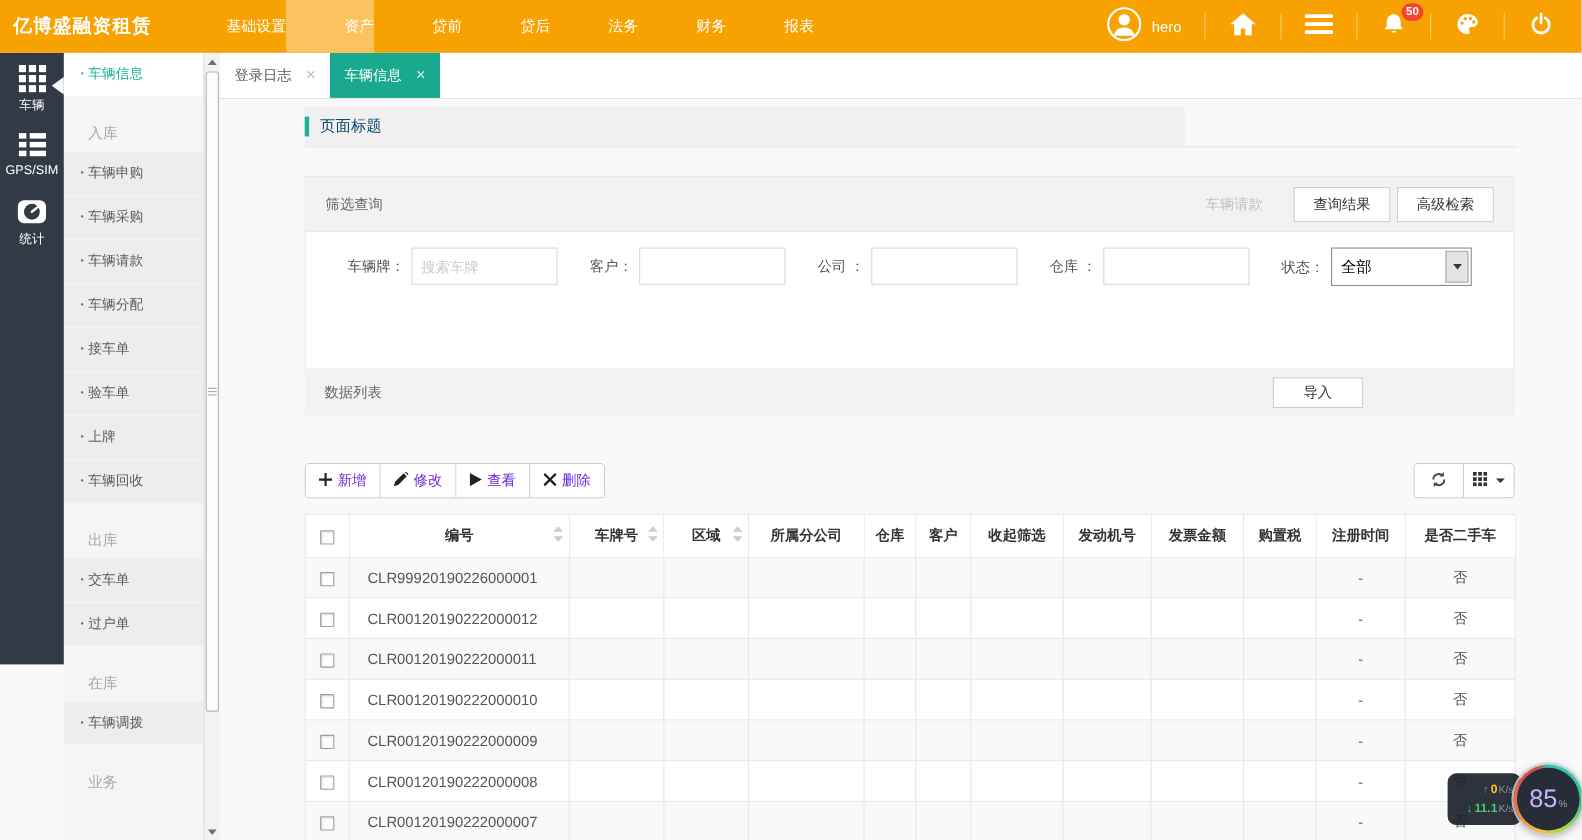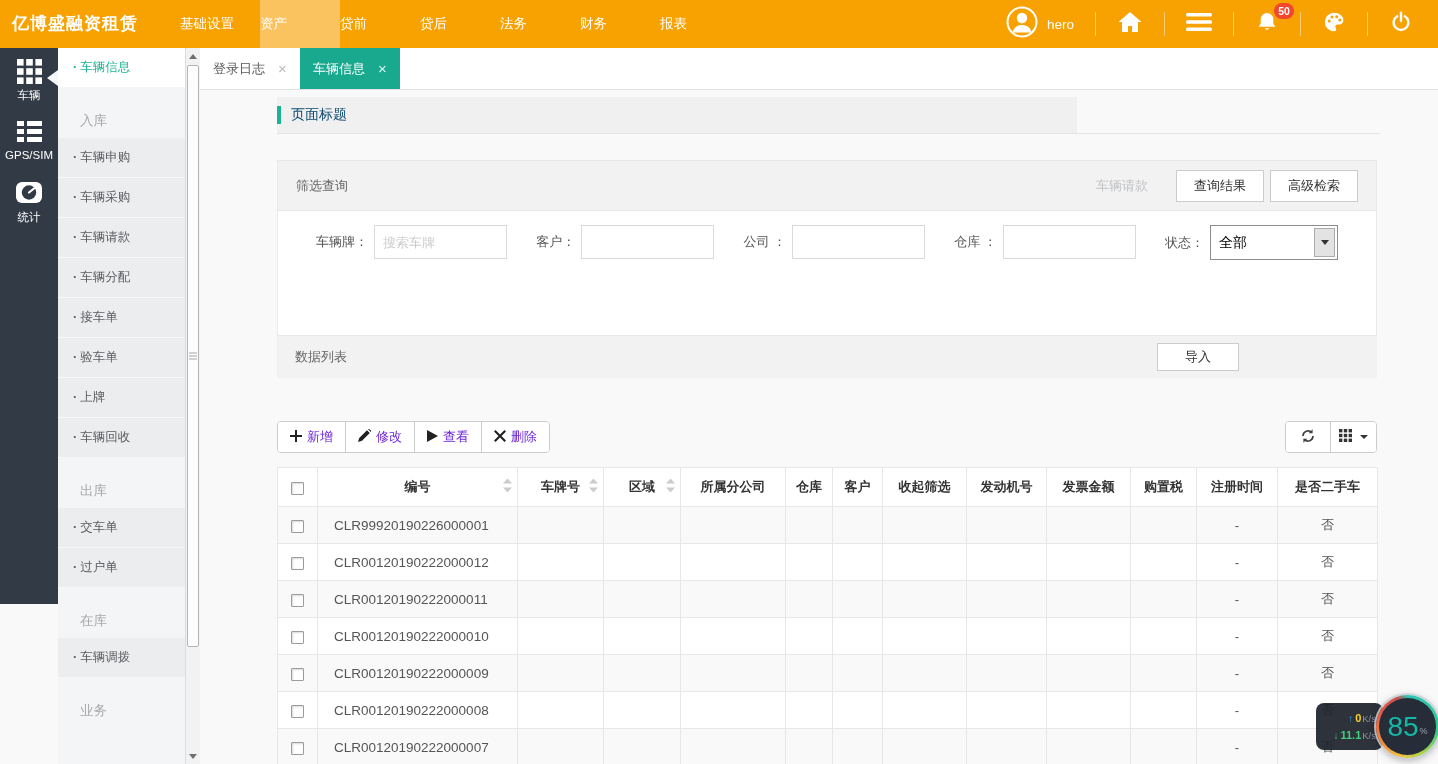--- a/index.html
+++ b/index.html
@@ -4,21 +4,21 @@
 <style>
   * { margin:0; padding:0; box-sizing:border-box; }
   html,body { background:#e8e8e8; }
   body { font-family:"Liberation Sans","DejaVu Sans",sans-serif; }
   .app { position:relative; width:1438px; height:764px; overflow:hidden; background:#f9f9fa; }
 
   
   .navbar { position:absolute; left:0; top:0; width:1438px; height:48px; background:#f8a201; z-index:20; }
   .logo { position:absolute; left:12px; top:0; height:48px; line-height:48px; color:#fff; font-size:17px; font-weight:bold; letter-spacing:1px; }
   .nav-menu { position:absolute; left:180px; top:0; height:48px; display:flex; }
-  .nav-item { width:80px; height:48px; line-height:48px; text-align:left; color:#fff; font-size:13.5px; cursor:pointer; }
+  .nav-item { width:80px; height:48px; line-height:48px; text-align:right; color:#fff; font-size:13.5px; cursor:pointer; }
   .nav-item.active { background:#fbc35f; }
   .nav-right { position:absolute; right:4px; top:0; height:48px; display:flex; align-items:center; }
   .nav-seg { height:48px; display:flex; align-items:center; justify-content:center; padding:0 21px; color:#fff; cursor:pointer; position:relative; }
   .vsep { width:1px; height:24px; background:rgba(255,255,255,.45); }
   .username { color:#fff; font-size:13.5px; margin-left:9px; }
   .badge { position:absolute; top:3px; right:6px; min-width:20px; height:16px; padding:0 4px; background:#f4452e; border-radius:9px; color:#fff; font-size:10.5px; line-height:16px; text-align:center; font-weight:bold; }
 
   
   .icon-rail { position:absolute; left:0; top:48px; width:58px; height:556px; background:#323a46; z-index:10; }
   .rail-item { position:relative; padding-top:11px; height:61px; text-align:center; color:#fff; cursor:pointer; }
@@ -101,21 +101,21 @@
   .net-row { display:flex; justify-content:flex-end; align-items:baseline; font-size:11px; line-height:16px; }
   .arr-up { color:#3a9df5; font-weight:bold; margin-right:2px; font-size:10px; }
   .arr-down { color:#35c96e; font-weight:bold; margin-right:2px; font-size:10px; }
   .spd-up { color:#ffd21e; font-weight:bold; }
   .spd-down { color:#3ed17c; font-weight:bold; }
   .spd-unit { color:#8a93a3; font-size:9.5px; margin-left:1px; }
   .gauge { position:absolute; left:1376px; top:695px; width:63px; height:63px; border-radius:50%; z-index:41; cursor:pointer;
            background:conic-gradient(from 0deg,#2ec4b6 0deg,#35c98f 95deg,#a8d545 150deg,#f2c144 195deg,#ef8a3c 240deg,#e5544b 305deg,#c8504a 340deg,#2ec4b6 360deg);
            box-shadow:0 0 0 2px rgba(205,210,215,.85), 0 2px 8px rgba(0,0,0,.35); }
   .gauge-inner { position:absolute; left:3px; top:3px; right:3px; bottom:3px; border-radius:50%; background:#262c38; display:flex; align-items:center; justify-content:center; }
-  .gauge-num { font-size:28px; color:#14b8a6; }
+  .gauge-num { font-size:23px; color:#c4b5fd; }
   .gauge-pct { font-size:9px; color:#9aa3ad; margin-top:9px; margin-left:1px; }
 </style>
 </head>
 <body>
 
 <div class="app">
 
   <header class="navbar">
     <div class="logo">亿博盛融资租赁</div>
     <nav class="nav-menu" id="nav-menu">

